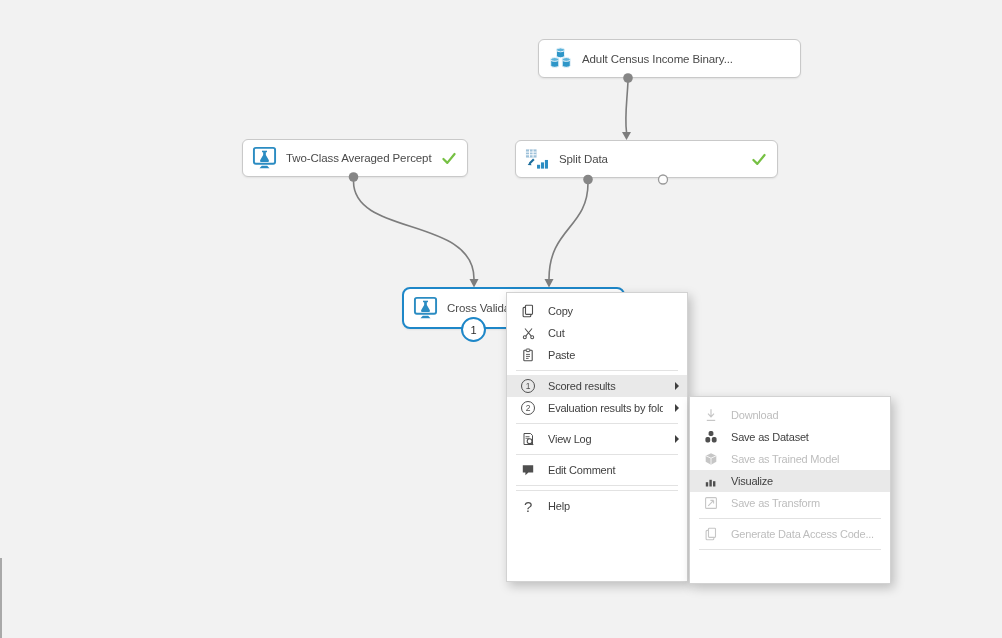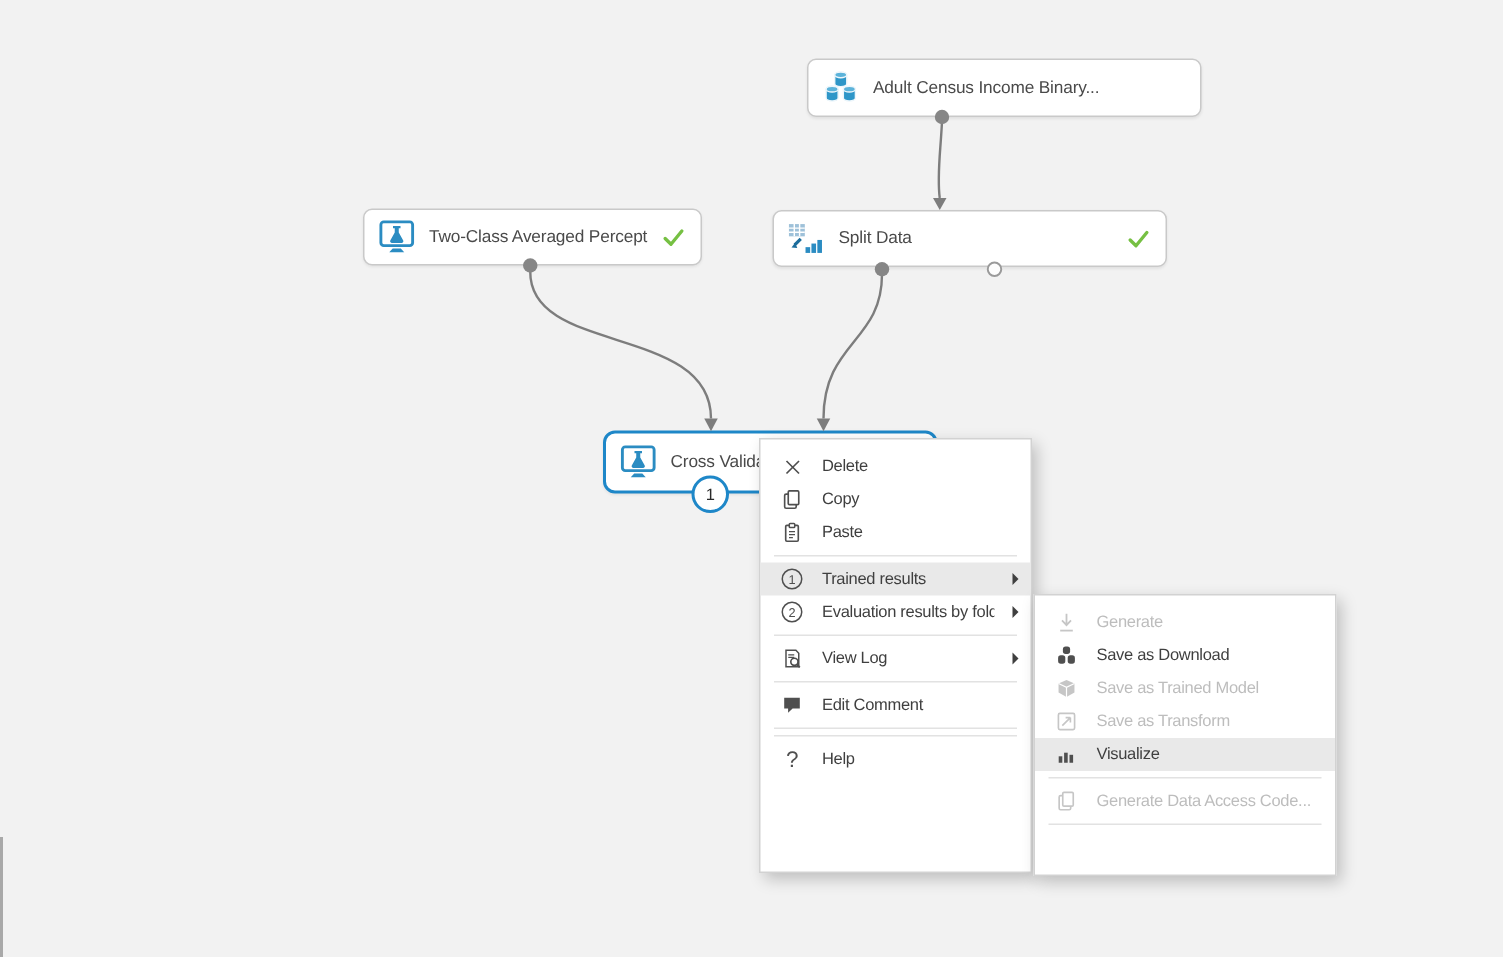--- a/index.html
+++ b/index.html
@@ -148,51 +148,53 @@
     </g>
     <circle cx="628" cy="78" r="4.8" fill="#868686"></circle>
     <circle cx="353.5" cy="177" r="4.8" fill="#868686"></circle>
     <circle cx="588" cy="179.5" r="4.8" fill="#868686"></circle>
     <circle cx="663" cy="179.5" r="4.5" fill="#fdfdfd" stroke="#9a9a9a" stroke-width="1.3"></circle>
   </svg>
 
   <div class="menu" id="context-menu">
       <div class="menu-item">
         <span class="mi-icon">
-          <svg width="13" height="13" viewBox="0 0 14 14">
-            <path d="M2.5 2.5L11.5 11.5M11.5 2.5L2.5 11.5" stroke="currentColor" stroke-width="1.2" fill="none"></path>
-          </svg>
-        </span>
-        <span class="mi-label">Delete</span>
-      </div>
-      <div class="menu-item">
-        <span class="mi-icon">
           <svg width="14" height="14" viewBox="0 0 14 14">
             <rect x="4.5" y="1.2" width="7" height="9.2" rx="0.8" stroke="currentColor" stroke-width="1.1" fill="none"></rect>
             <path d="M4.5 3.4H3.1a1 1 0 0 0-1 1v7.4a1 1 0 0 0 1 1h5.7a1 1 0 0 0 1-1v-1.4" stroke="currentColor" stroke-width="1.1" fill="none"></path>
           </svg>
         </span>
         <span class="mi-label">Copy</span>
+      </div>
+      <div class="menu-item">
+        <span class="mi-icon">
+          <svg width="13" height="13" viewBox="0 0 14 14">
+            <path d="M4 9.8L10.8 1.6M10 9.8L3.2 1.6" stroke="currentColor" stroke-width="1.1" fill="none"></path>
+            <circle cx="3" cy="11" r="1.6" stroke="currentColor" stroke-width="1.1" fill="none"></circle>
+            <circle cx="11" cy="11" r="1.6" stroke="currentColor" stroke-width="1.1" fill="none"></circle>
+          </svg>
+        </span>
+        <span class="mi-label">Cut</span>
       </div>
       <div class="menu-item">
         <span class="mi-icon">
           <svg width="14" height="14" viewBox="0 0 14 14">
             <rect x="2.8" y="2.2" width="8.4" height="10.6" rx="0.8" stroke="currentColor" stroke-width="1.1" fill="none"></rect>
             <rect x="5.2" y="1" width="3.6" height="2.6" rx="0.5" stroke="currentColor" stroke-width="1" fill="#fff"></rect>
             <path d="M5 6.4h4M5 8.4h4M5 10.4h2.6" stroke="currentColor" stroke-width="0.9" fill="none"></path>
           </svg>
         </span>
         <span class="mi-label">Paste</span>
       </div>
       <div class="menu-sep"></div>
       <div class="menu-item highlighted">
         <span class="mi-icon">
           <span class="circle-num">1</span>
         </span>
-        <span class="mi-label">Trained results</span>
+        <span class="mi-label">Scored results</span>
         <span class="mi-arrow"></span>
       </div>
       <div class="menu-item">
         <span class="mi-icon">
           <span class="circle-num">2</span>
         </span>
         <span class="mi-label">Evaluation results by fold</span>
         <span class="mi-arrow"></span>
       </div>
       <div class="menu-sep"></div>
@@ -228,64 +230,64 @@
     </div>
 
   <div class="menu" id="submenu">
       <div class="menu-item disabled">
         <span class="mi-icon">
           <svg width="14" height="14" viewBox="0 0 14 14">
             <path d="M7 1.2v7.2M4 5.6L7 8.8l3-3.2" stroke="currentColor" stroke-width="1.2" fill="none"></path>
             <path d="M2.8 12.4h8.4" stroke="currentColor" stroke-width="1.2" fill="none"></path>
           </svg>
         </span>
-        <span class="mi-label">Generate</span>
+        <span class="mi-label">Download</span>
       </div>
       <div class="menu-item">
         <span class="mi-icon">
           <svg width="14" height="14" viewBox="0 0 14 14">
             <g fill="currentColor">
               <rect x="4.6" y="1" width="4.8" height="5" rx="1.8"></rect>
               <rect x="1.4" y="6.9" width="4.8" height="5.6" rx="1.8"></rect>
               <rect x="7.8" y="6.9" width="4.8" height="5.6" rx="1.8"></rect>
             </g>
           </svg>
         </span>
-        <span class="mi-label">Save as Download</span>
+        <span class="mi-label">Save as Dataset</span>
       </div>
       <div class="menu-item disabled">
         <span class="mi-icon">
           <svg width="14" height="14" viewBox="0 0 14 14">
             <path d="M7 1.3l5.3 2.4v6L7 12.7 1.7 9.7v-6z" fill="currentColor"></path>
             <path d="M1.7 3.7L7 6.2l5.3-2.5M7 6.2v6.5" stroke="#fff" stroke-width="0.8" fill="none"></path>
           </svg>
         </span>
         <span class="mi-label">Save as Trained Model</span>
-      </div>
-      <div class="menu-item disabled">
-        <span class="mi-icon">
-          <svg width="14" height="14" viewBox="0 0 14 14">
-            <rect x="1.6" y="1.6" width="10.8" height="10.8" rx="1" stroke="currentColor" stroke-width="1.1" fill="none"></rect>
-            <path d="M4.2 9.8L9.6 4.4M9.6 4.4H6.4M9.6 4.4v3.2" stroke="currentColor" stroke-width="1.1" fill="none"></path>
-          </svg>
-        </span>
-        <span class="mi-label">Save as Transform</span>
       </div>
       <div class="menu-item highlighted">
         <span class="mi-icon">
           <svg width="14" height="14" viewBox="0 0 14 14">
             <g fill="currentColor">
               <rect x="1.8" y="8.2" width="2.4" height="4.3"></rect>
               <rect x="5.4" y="5.8" width="2.4" height="6.7"></rect>
               <rect x="9" y="7.2" width="2.4" height="5.3"></rect>
             </g>
           </svg>
         </span>
         <span class="mi-label">Visualize</span>
       </div>
+      <div class="menu-item disabled">
+        <span class="mi-icon">
+          <svg width="14" height="14" viewBox="0 0 14 14">
+            <rect x="1.6" y="1.6" width="10.8" height="10.8" rx="1" stroke="currentColor" stroke-width="1.1" fill="none"></rect>
+            <path d="M4.2 9.8L9.6 4.4M9.6 4.4H6.4M9.6 4.4v3.2" stroke="currentColor" stroke-width="1.1" fill="none"></path>
+          </svg>
+        </span>
+        <span class="mi-label">Save as Transform</span>
+      </div>
       <div class="menu-sep"></div>
       <div class="menu-item disabled">
         <span class="mi-icon">
           <svg width="14" height="14" viewBox="0 0 14 14">
             <rect x="4.5" y="1.2" width="7" height="9.2" rx="0.8" stroke="currentColor" stroke-width="1.1" fill="none"></rect>
             <path d="M4.5 3.4H3.1a1 1 0 0 0-1 1v7.4a1 1 0 0 0 1 1h5.7a1 1 0 0 0 1-1v-1.4" stroke="currentColor" stroke-width="1.1" fill="none"></path>
           </svg>
         </span>
         <span class="mi-label">Generate Data Access Code...</span>
       </div>

